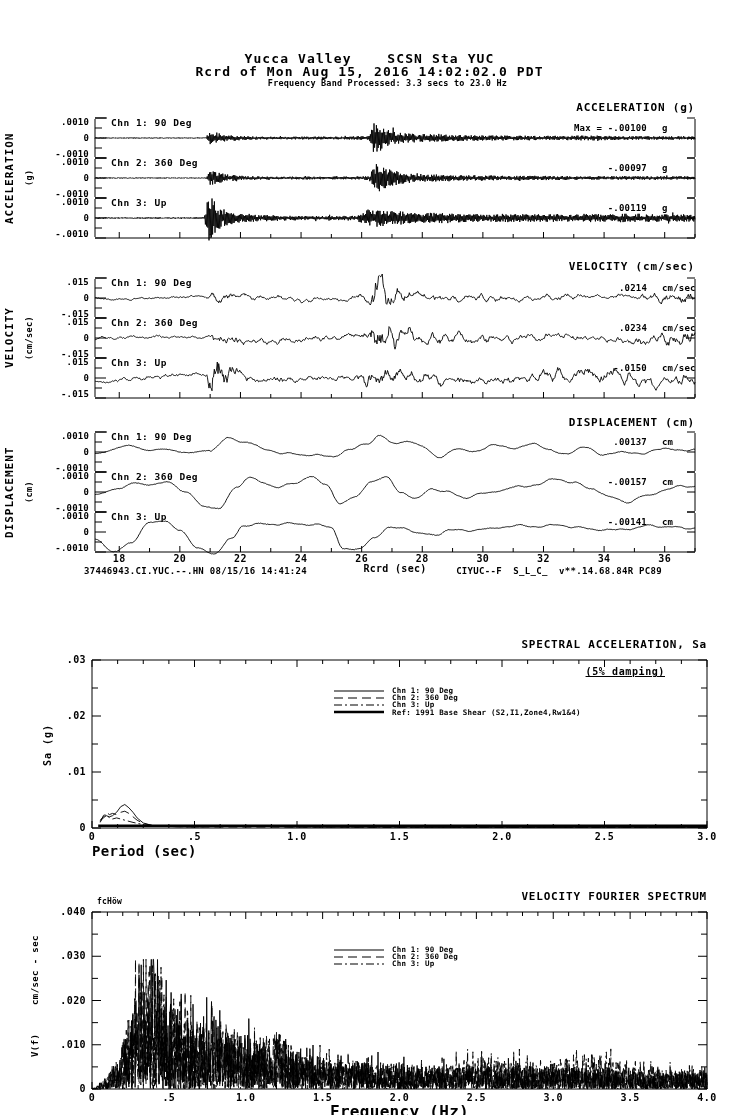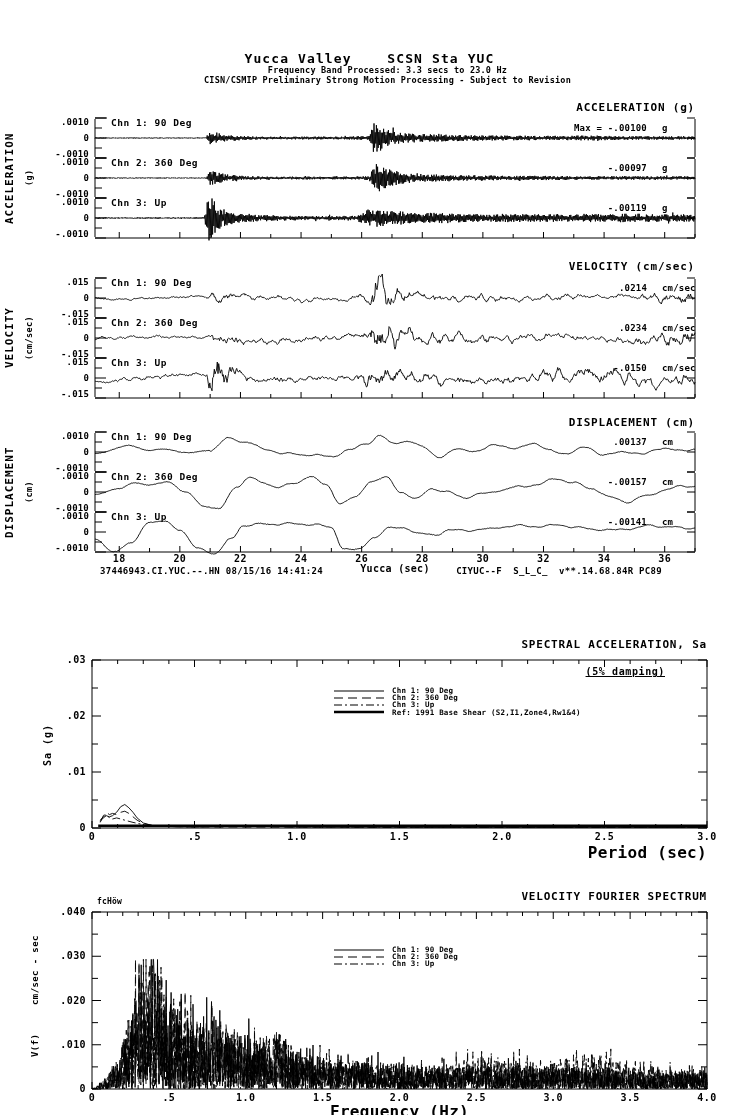--- a/index.html
+++ b/index.html
@@ -26,22 +26,22 @@
   .t10{font-size:10px;letter-spacing:.4px;}
   .t95{font-size:9.5px;letter-spacing:.5px;}
 </style>
 </head>
 <body>
 
 <div class="page">
 
   <div class="hdr">
     <div class="h1">Yucca Valley    SCSN Sta YUC</div>
+    <div class="h1">Rcrd of Mon Aug 15, 2016 14:02:02.0 PDT</div>
     <div class="h3">Frequency Band Processed: 3.3 secs to 23.0 Hz</div>
-    <div class="h3">CISN/CSMIP Preliminary Strong Motion Processing - Subject to Revision</div>
   </div>
 
   <svg class="overlay" id="plot-svg" width="739" height="1115" viewBox="0 0 739 1115">
       <line x1="95" y1="119" x2="95" y2="157" stroke="#000" stroke-width="1"></line>
       <line x1="95" y1="118" x2="106" y2="118" stroke="#000" stroke-width="1"></line>
       <line x1="95" y1="128" x2="102" y2="128" stroke="#000" stroke-width="1"></line>
       <line x1="95" y1="138" x2="106" y2="138" stroke="#000" stroke-width="1"></line>
       <line x1="95" y1="148" x2="102" y2="148" stroke="#000" stroke-width="1"></line>
       <line x1="95" y1="158" x2="106" y2="158" stroke="#000" stroke-width="1"></line>
       <line x1="695" y1="119" x2="695" y2="157" stroke="#000" stroke-width="1"></line>
@@ -483,28 +483,28 @@
   <div class="ptitle" style="top:416px">DISPLACEMENT (cm)</div>
   <div class="ptitle" style="top:260px">VELOCITY (cm/sec)</div>
 
   <div class="vlabel" style="left:3px;top:118px;height:120px">ACCELERATION</div>
   <div class="vlabel vsm" style="left:24px;top:118px;height:120px">(g)</div>
   <div class="vlabel" style="left:3px;top:278px;height:120px">VELOCITY</div>
   <div class="vlabel vsm" style="left:24px;top:278px;height:120px">(cm/sec)</div>
   <div class="vlabel" style="left:3px;top:432px;height:120px">DISPLACEMENT</div>
   <div class="vlabel vsm" style="left:24px;top:432px;height:120px">(cm)</div>
 
-  <div class="ft" style="left:100px;top:566px">37446943.CI.YUC.--.HN 08/15/16 14:41:24</div>
-  <div class="ft" style="left:95px;width:600px;text-align:center;top:563px;font-size:10px">Yucca (sec)</div>
+  <div class="ft" style="left:84px;top:566px">37446943.CI.YUC.--.HN 08/15/16 14:41:24</div>
+  <div class="ft" style="left:95px;width:600px;text-align:center;top:563px;font-size:10px">Rcrd (sec)</div>
   <div class="ft" style="left:400px;width:262px;text-align:right;top:566px">CIYUC--F  S_L_C_  v**.14.68.84R PC89</div>
 
   <div class="ptitle" style="left:92px;width:615px;top:638px">SPECTRAL ACCELERATION, Sa</div>
   <div class="ann" style="left:500px;width:165px;text-align:right;top:666px">(5% damping)</div>
   <div class="vlabel" style="left:42px;top:700px;height:90px;font-size:10px">Sa (g)</div>
-  <div class="ft" style="left:92px;width:615px;text-align:right;top:843px;font-size:16px">Period (sec)</div>
+  <div class="ft" style="left:92px;width:615px;text-align:left;top:843px;font-size:14px">Period (sec)</div>
   <div class="legend" style="left:333px;top:687px" id="sa-legend">
       <div class="lrow"><svg width="52" height="8">
           <line x1="1" y1="4" x2="51" y2="4" stroke="#000" stroke-width="1.1"></line>
         </svg><span>Chn 1: 90 Deg</span></div>
       <div class="lrow"><svg width="52" height="8">
           <line x1="1" y1="4" x2="51" y2="4" stroke="#000" stroke-width="1.1" stroke-dasharray="9,5"></line>
         </svg><span>Chn 2: 360 Deg</span></div>
       <div class="lrow"><svg width="52" height="8">
           <line x1="1" y1="4" x2="51" y2="4" stroke="#000" stroke-width="1.1" stroke-dasharray="8,3,2,3"></line>
         </svg><span>Chn 3: Up</span></div>

